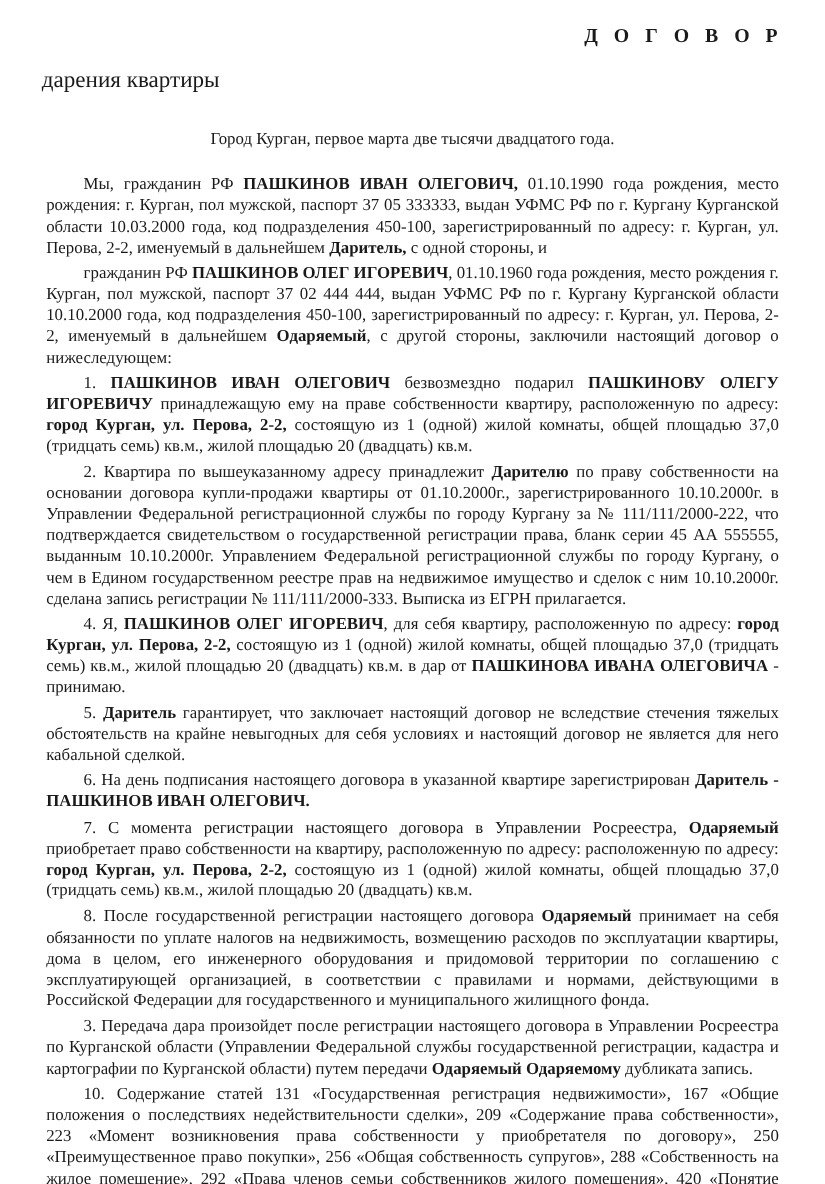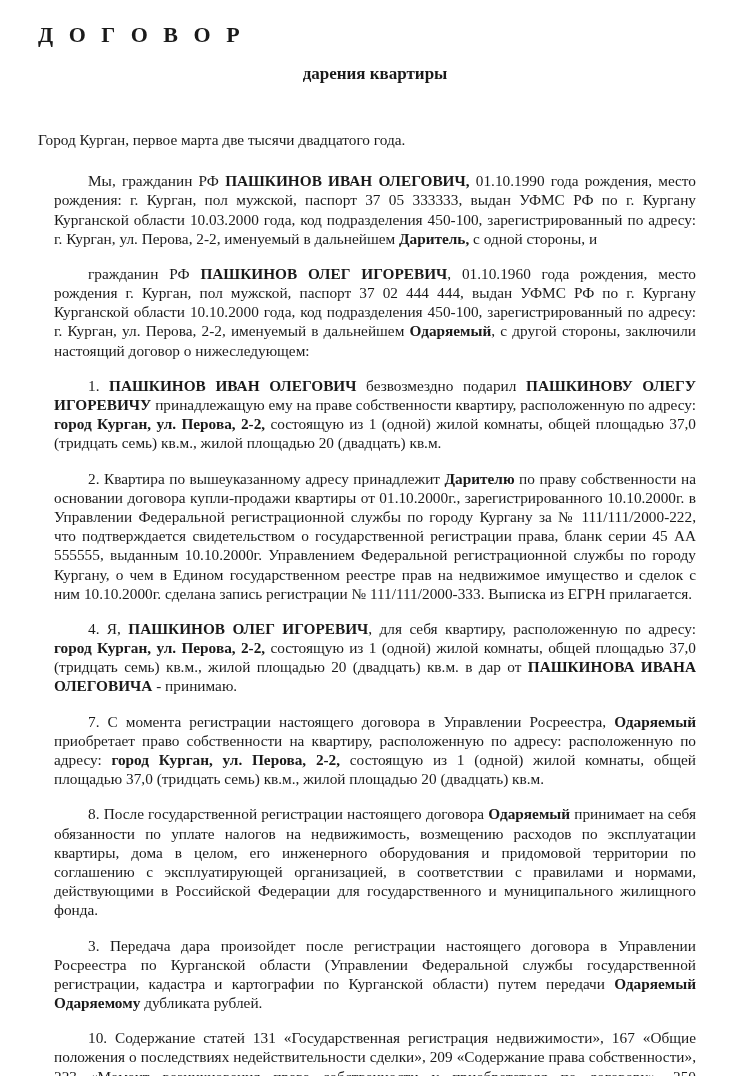--- a/index.html
+++ b/index.html
@@ -15,45 +15,44 @@
   #page {
     width: 750px;
     min-height: 1076px;
     margin: 0 auto;
     background: #ffffff;
     box-sizing: border-box;
     padding: 16px 38px 6px 38px;
     position: relative;
   }
   .doc-title {
-    text-align: left;
+    text-align: right;
     font-weight: bold;
-    font-size: 22px;
+    font-size: 18px;
     letter-spacing: 5px;
     margin: 6px 0 0 0;
     line-height: 1.2;
   }
   .doc-subtitle {
-    text-align: center;
-    font-weight: bold;
-    font-size: 17px;
+    font-weight: normal;
+    font-size: 21px;
     margin: 16px 0 0 0;
     line-height: 1.2;
   }
   .doc-place-date {
-    text-align: left;
+    text-align: center;
     font-size: 15.3px;
-    margin: 46px 0 0 0;
+    margin: 33px 0 0 0;
     line-height: 1.2;
   }
   .body-block {
     margin-top: 22px;
   }
   p.para {
-    margin: 16px;
+    margin: 4px;
     font-size: 15.3px;
     line-height: 1.255;
     text-align: justify;
     text-indent: 34px;
     text-justify: inter-word;
     hyphens: none;
   }
   b, strong {
     font-weight: bold;
   }
@@ -75,21 +74,23 @@
   <div class="body-block">
 
     <p class="para"><span>Мы, гражданин РФ </span><b class="nb">ПАШКИНОВ ИВАН ОЛЕГОВИЧ,</b><span> 01.10.1990 года рождения, место рождения: г. Курган, пол мужской, паспорт 37 05 333333, выдан УФМС РФ по г. Кургану Курганской области 10.03.2000 года, код подразделения 450-100, зарегистрированный по адресу: г. Курган, ул. Перова, 2-2, именуемый в дальнейшем </span><b class="nb">Даритель,</b><span> с одной стороны, и</span></p>
 
     <p class="para"><span>гражданин РФ </span><b class="nb">ПАШКИНОВ ОЛЕГ ИГОРЕВИЧ</b><span>, 01.10.1960 года рождения, место рождения г. Курган, пол мужской, паспорт 37 02 444 444, выдан УФМС РФ по г. Кургану Курганской области 10.10.2000 года, код подразделения 450-100, зарегистрированный по адресу: г. Курган, ул. Перова, 2-2, именуемый в дальнейшем </span><b class="nb">Одаряемый</b><span>, с другой стороны, заключили настоящий договор о нижеследующем:</span></p>
 
     <div id="clauses">
         <p class="para"><span>1. </span><b class="nb">ПАШКИНОВ ИВАН ОЛЕГОВИЧ</b><span> безвозмездно подарил </span><b class="nb">ПАШКИНОВУ ОЛЕГУ ИГОРЕВИЧУ</b><span> принадлежащую ему на праве собственности квартиру, расположенную по адресу: </span><b class="nb">город Курган, ул. Перова, 2-2,</b><span> состоящую из 1 (одной) жилой комнаты, общей площадью 37,0 (тридцать семь) кв.м., жилой площадью 20 (двадцать) кв.м.</span></p>
         <p class="para"><span>2. Квартира по вышеуказанному адресу принадлежит </span><b class="nb">Дарителю</b><span> по праву собственности на основании договора купли-продажи квартиры от 01.10.2000г., зарегистрированного 10.10.2000г. в Управлении Федеральной регистрационной службы по городу Кургану за № 111/111/2000-222, что подтверждается свидетельством о государственной регистрации права, бланк серии 45 АА 555555, выданным 10.10.2000г. Управлением Федеральной регистрационной службы по городу Кургану, о чем в Едином государственном реестре прав на недвижимое имущество и сделок с ним 10.10.2000г. сделана запись регистрации № 111/111/2000-333. Выписка из ЕГРН прилагается.</span></p>
         <p class="para"><span>4. Я, </span><b class="nb">ПАШКИНОВ ОЛЕГ ИГОРЕВИЧ</b><span>, для себя квартиру, расположенную по адресу: </span><b class="nb">город Курган, ул. Перова, 2-2,</b><span> состоящую из 1 (одной) жилой комнаты, общей площадью 37,0 (тридцать семь) кв.м., жилой площадью 20 (двадцать) кв.м. в дар от </span><b class="nb">ПАШКИНОВА ИВАНА ОЛЕГОВИЧА</b><span> - принимаю.</span></p>
+        <p class="para"><span>5. </span><b class="nb">Даритель</b><span> гарантирует, что заключает настоящий договор не вследствие стечения тяжелых обстоятельств на крайне невыгодных для себя условиях и настоящий договор не является для него кабальной сделкой.</span></p>
+        <p class="para"><span>6. На день подписания настоящего договора в указанной квартире зарегистрирован </span><b class="nb">Даритель - ПАШКИНОВ ИВАН ОЛЕГОВИЧ.</b></p>
         <p class="para"><span>7. С момента регистрации настоящего договора в Управлении Росреестра, </span><b class="nb">Одаряемый</b><span> приобретает право собственности на квартиру, расположенную по адресу: расположенную по адресу: </span><b class="nb">город Курган, ул. Перова, 2-2,</b><span> состоящую из 1 (одной) жилой комнаты, общей площадью 37,0 (тридцать семь) кв.м., жилой площадью 20 (двадцать) кв.м.</span></p>
         <p class="para"><span>8. После государственной регистрации настоящего договора </span><b class="nb">Одаряемый</b><span> принимает на себя обязанности по уплате налогов на недвижимость, возмещению расходов по эксплуатации квартиры, дома в целом, его инженерного оборудования и придомовой территории по соглашению с эксплуатирующей организацией, в соответствии с правилами и нормами, действующими в Российской Федерации для государственного и муниципального жилищного фонда.</span></p>
-        <p class="para"><span>3. Передача дара произойдет после регистрации настоящего договора в Управлении Росреестра по Курганской области (Управлении Федеральной службы государственной регистрации, кадастра и картографии по Курганской области) путем передачи </span><b class="nb">Одаряемый Одаряемому</b><span> дубликата рублей.</span></p>
+        <p class="para"><span>3. Передача дара произойдет после регистрации настоящего договора в Управлении Росреестра по Курганской области (Управлении Федеральной службы государственной регистрации, кадастра и картографии по Курганской области) путем передачи </span><b class="nb">Одаряемый Одаряемому</b><span> дубликата запись.</span></p>
         <p class="para"><span>10. Содержание статей 131 «Государственная регистрация недвижимости», 167 «Общие положения о последствиях недействительности сделки», 209 «Содержание права собственности», 223 «Момент возникновения права собственности у приобретателя по договору», 250 «Преимущественное право покупки», 256 «Общая собственность супругов», 288 «Собственность на жилое помещение», 292 «Права членов семьи собственников жилого помещения», 420 «Понятие договора», 421 «Свобода договора», 450 «Основания изменения и расторжения договора», 551 «Государственная регистрация перехода права собственности на недвижимость», 572 «Договор</span></p>
       </div>
 
   </div>
 
 </div>
 
 </body></html>

